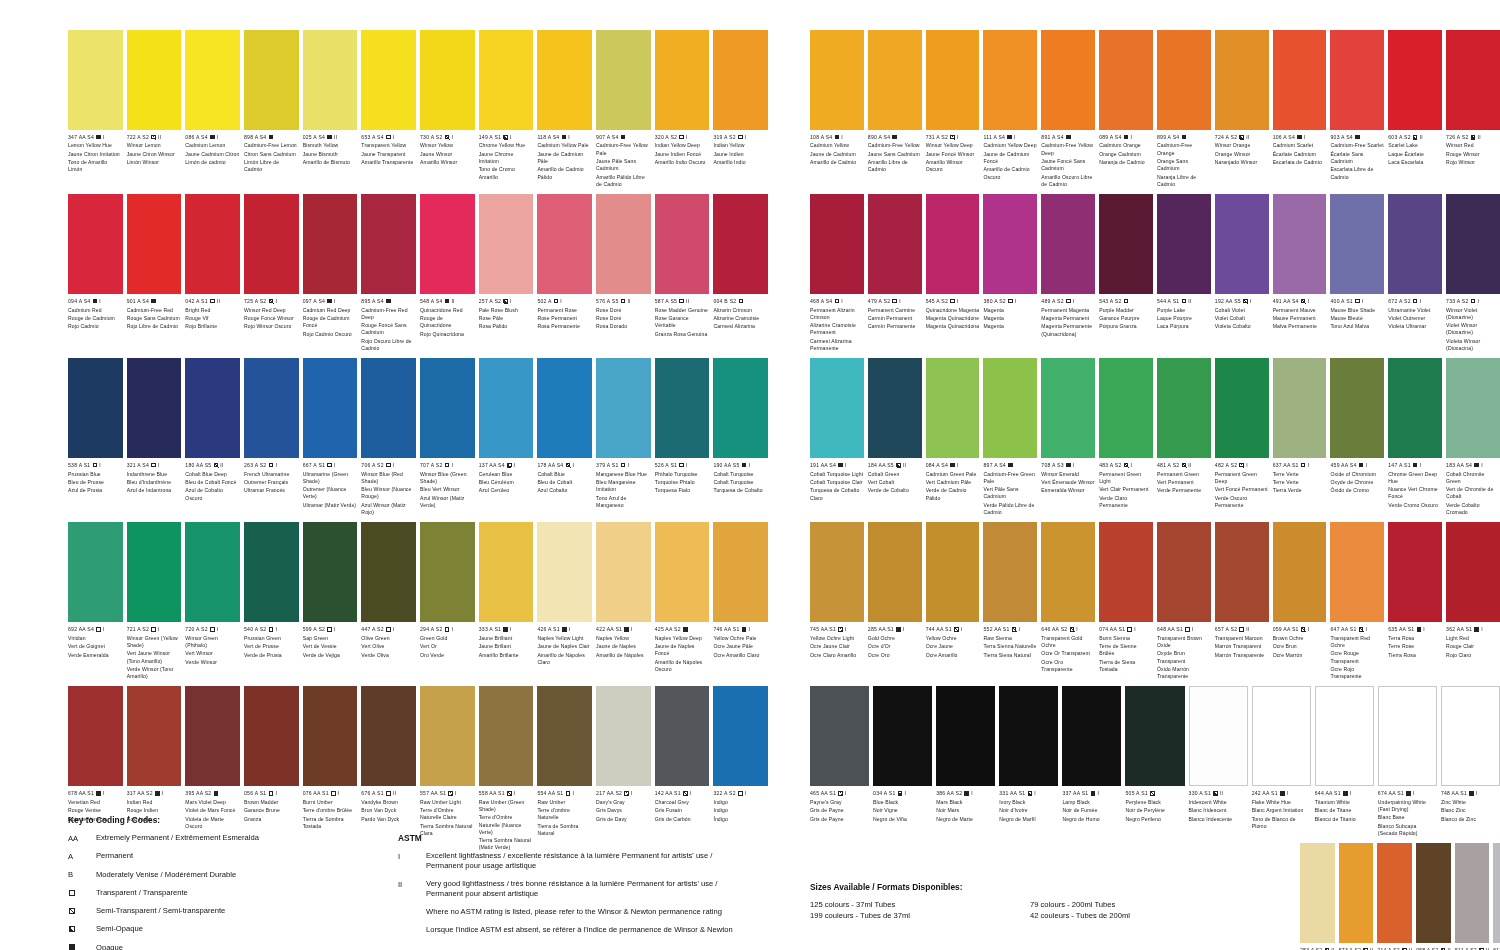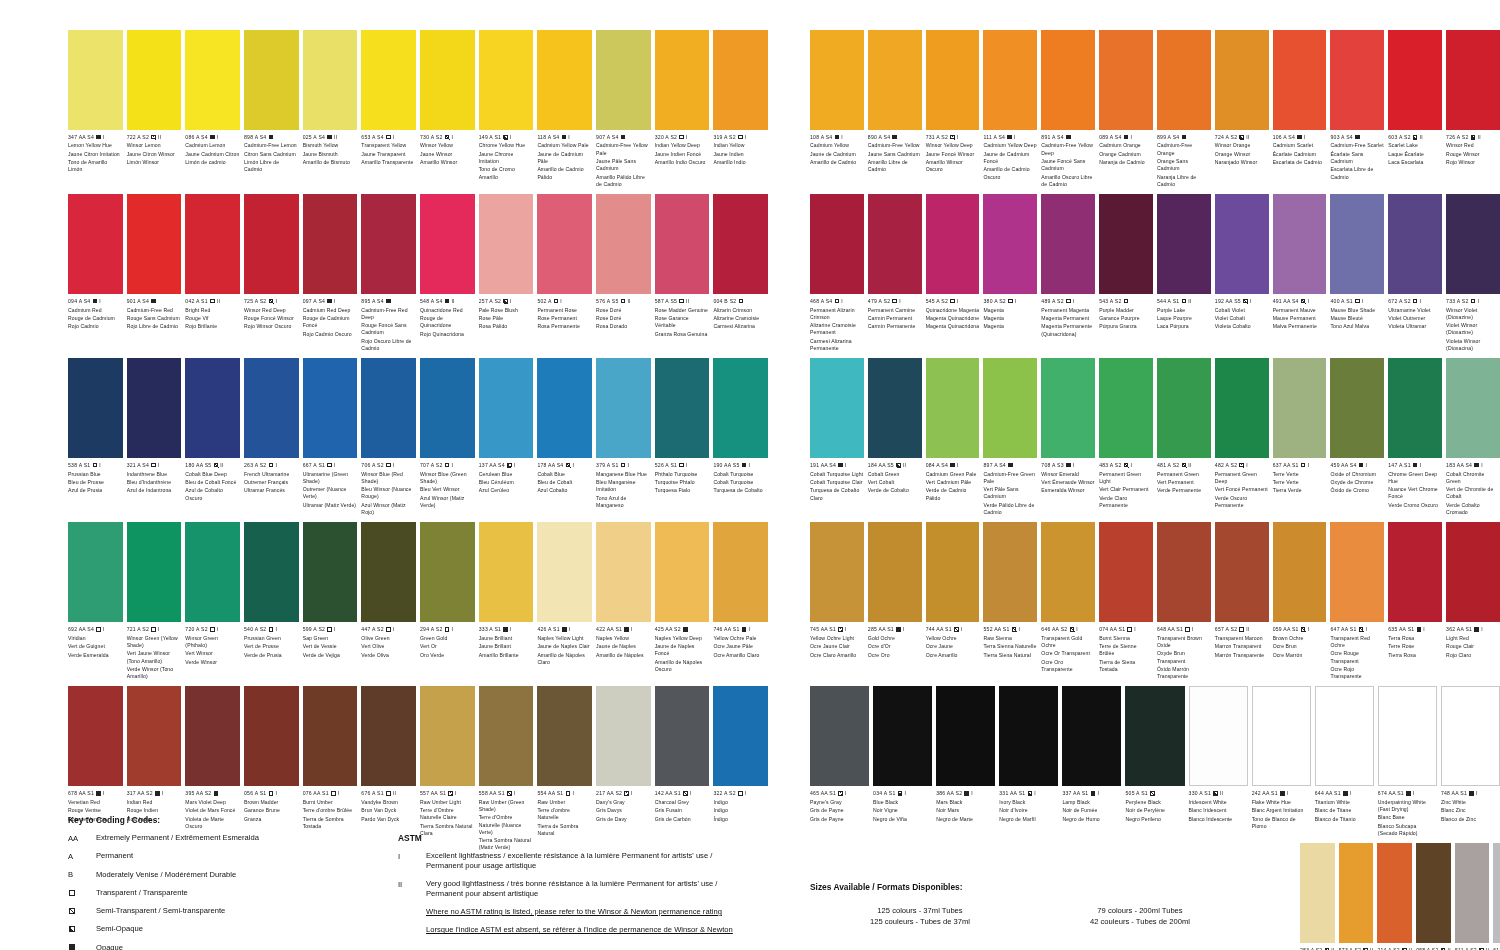--- a/index.html
+++ b/index.html
@@ -104,36 +104,36 @@
     line-height: 1.35;
   }
   .legend-key {
     width: 28px;
     flex: 0 0 28px;
     font-weight: normal;
     padding-top: 0.5px;
   }
   .legend-key .sym { width: 6px; height: 6px; }
   .legend-val { flex: 1; }
-  .legend-note { margin-bottom: 7.5px; line-height: 1.4; text-decoration: underline; }
+  .legend-note { margin-bottom: 7.5px; line-height: 1.4; }
 
   
   #sizes {
     position: absolute;
     left: 810px; top: 882px;
     width: 690px;
     font-size: 7.6px;
     color: #111;
   }
   #sizes .sizes-title {
     font-size: 8.4px;
     font-weight: bold;
-    margin-bottom: 13px;
-  }
-  .sizes-cols { display: flex; text-align: center; }
+    margin-bottom: 7px;
+  }
+  .sizes-cols { display: flex; }
   .sizes-col { width: 220px; line-height: 1.45; }
 </style>
 </head>
 <body>
 
 <div id="page">
 
   <div class="panel" id="panel-left">
       <div class="row">
         <div class="swatch-cell">
@@ -1320,21 +1320,21 @@
           </div>
       </div>
     </div>
   </div>
 
   <div id="sizes">
     <div class="sizes-title">Sizes Available / Formats Disponibles:</div>
     <div class="sizes-cols">
       <div class="sizes-col" id="sizes-col1">
           <div>125 colours - 37ml Tubes</div>
-          <div>125 couleurs - Tubes de 37ml</div>
+          <div>199 couleurs - Tubes de 37ml</div>
         </div>
       <div class="sizes-col" id="sizes-col2">
           <div>79 colours - 200ml Tubes</div>
           <div>42 couleurs - Tubes de 200ml</div>
         </div>
     </div>
   </div>
 
 </div>
 

